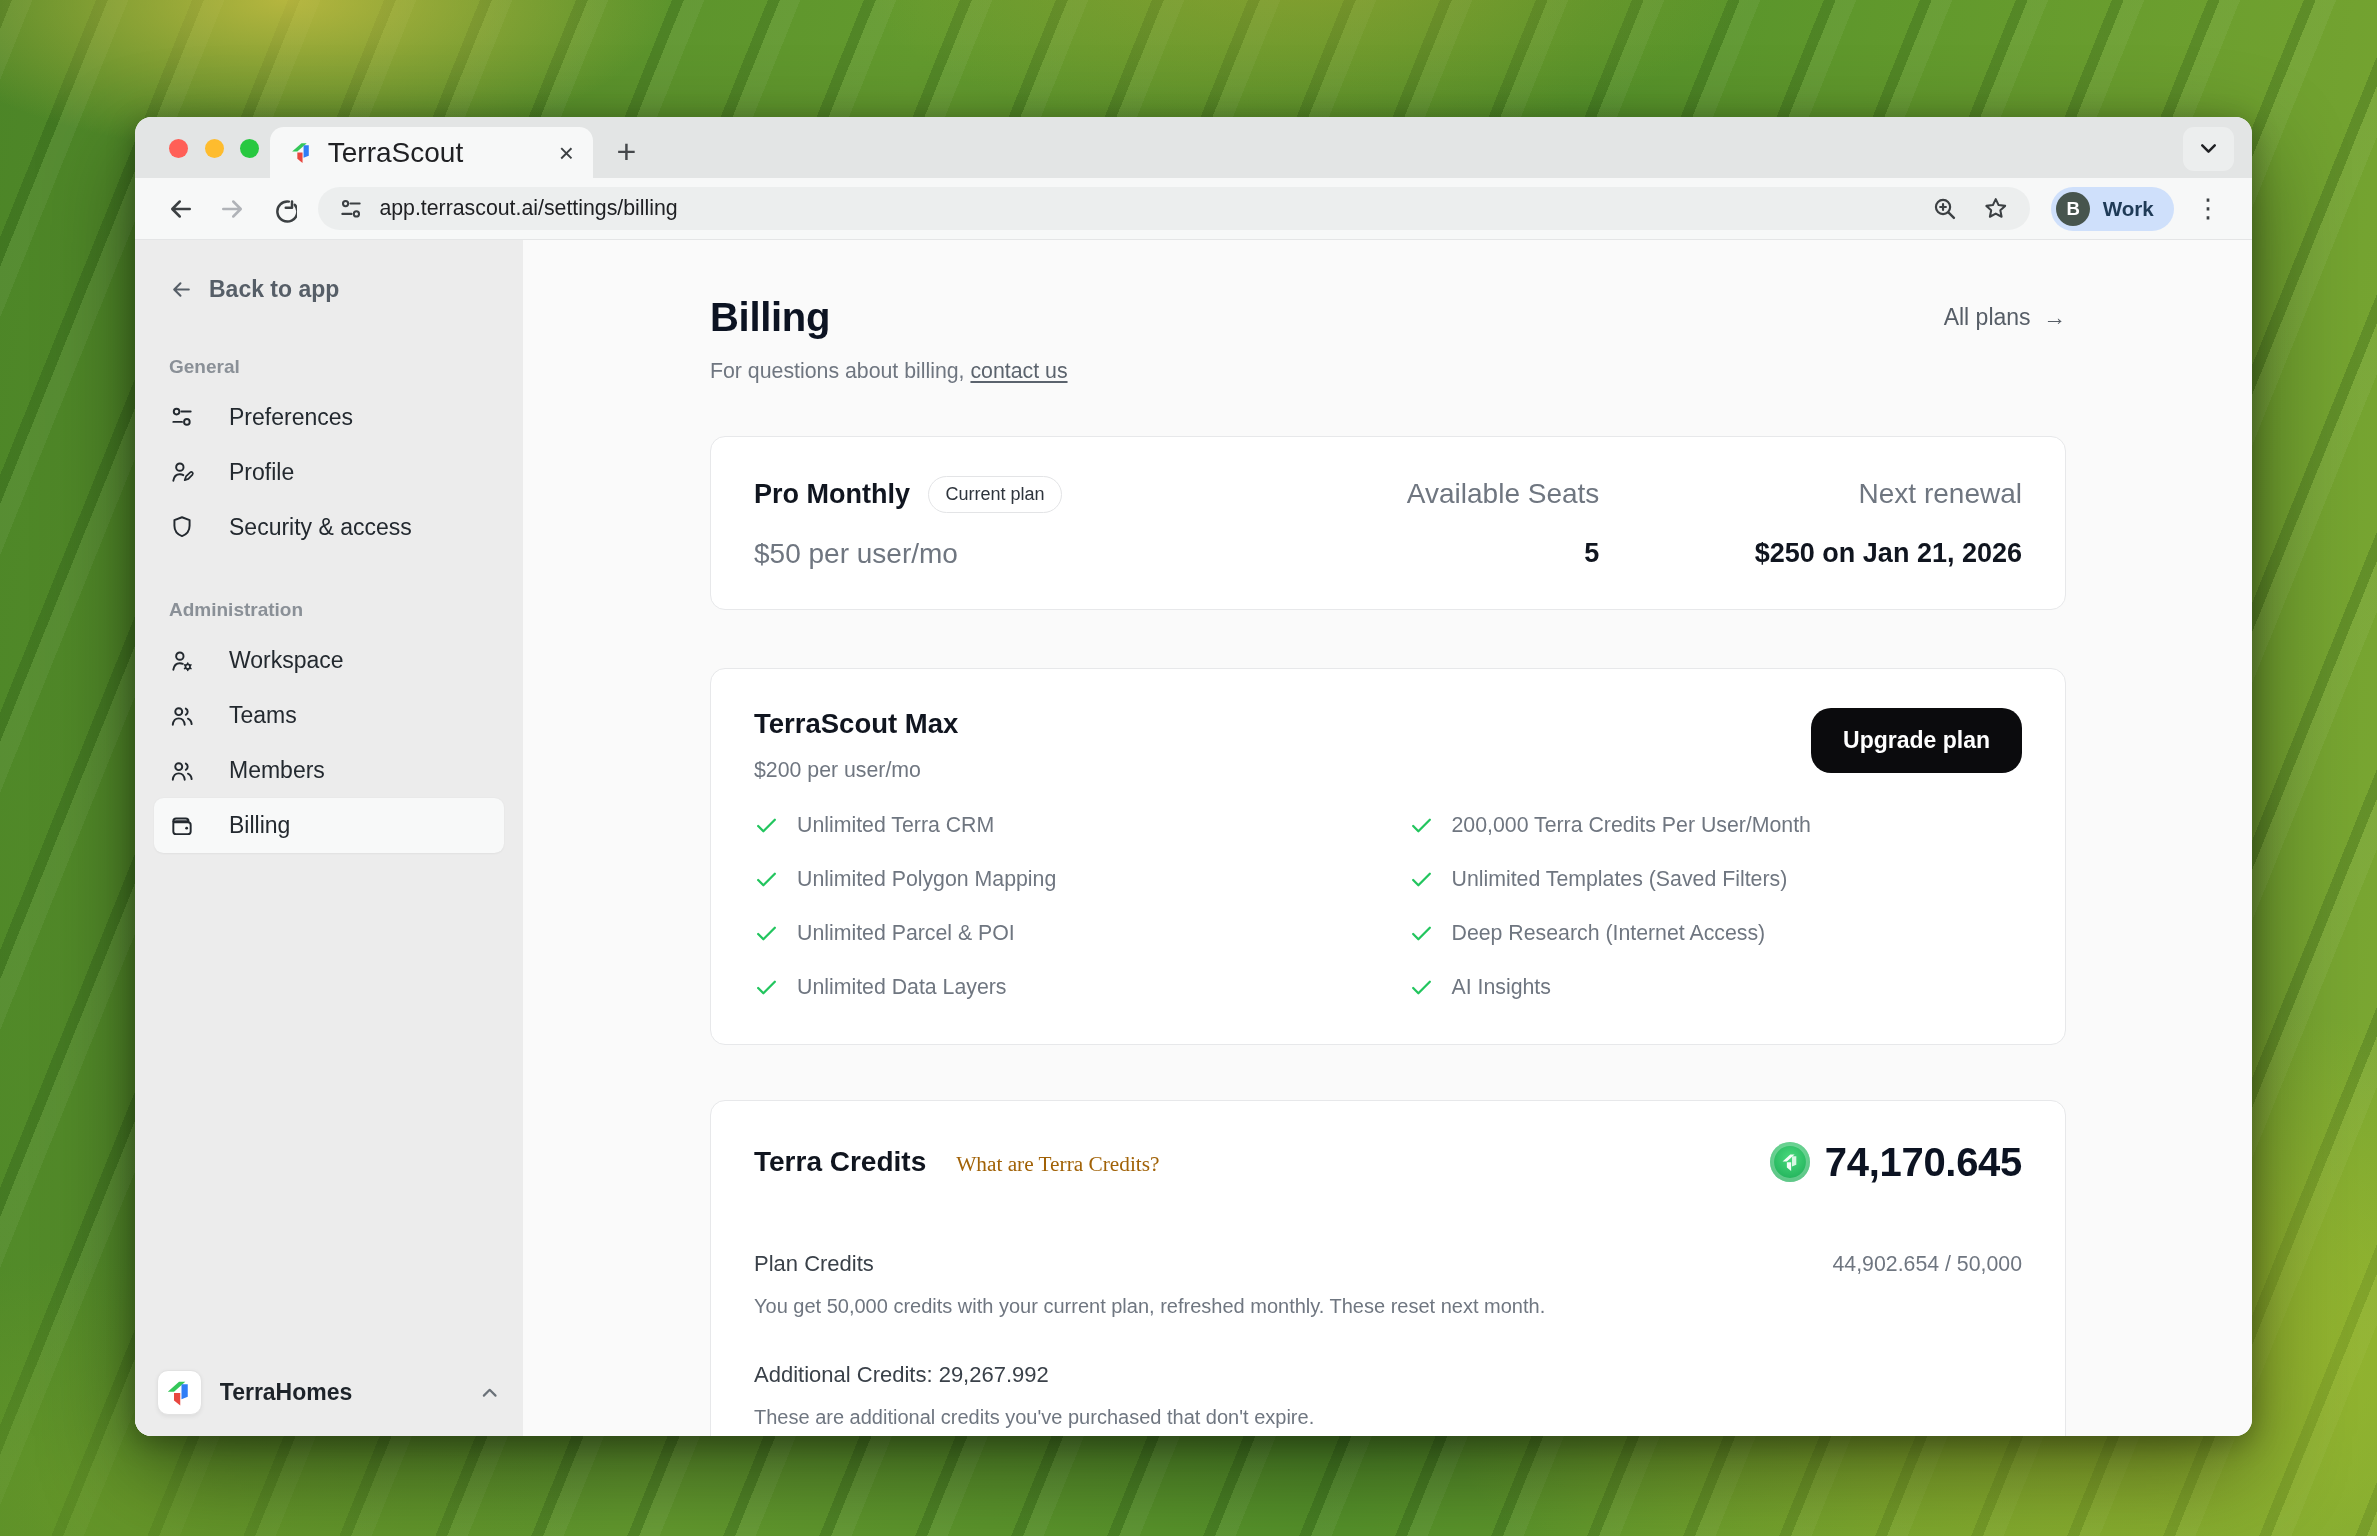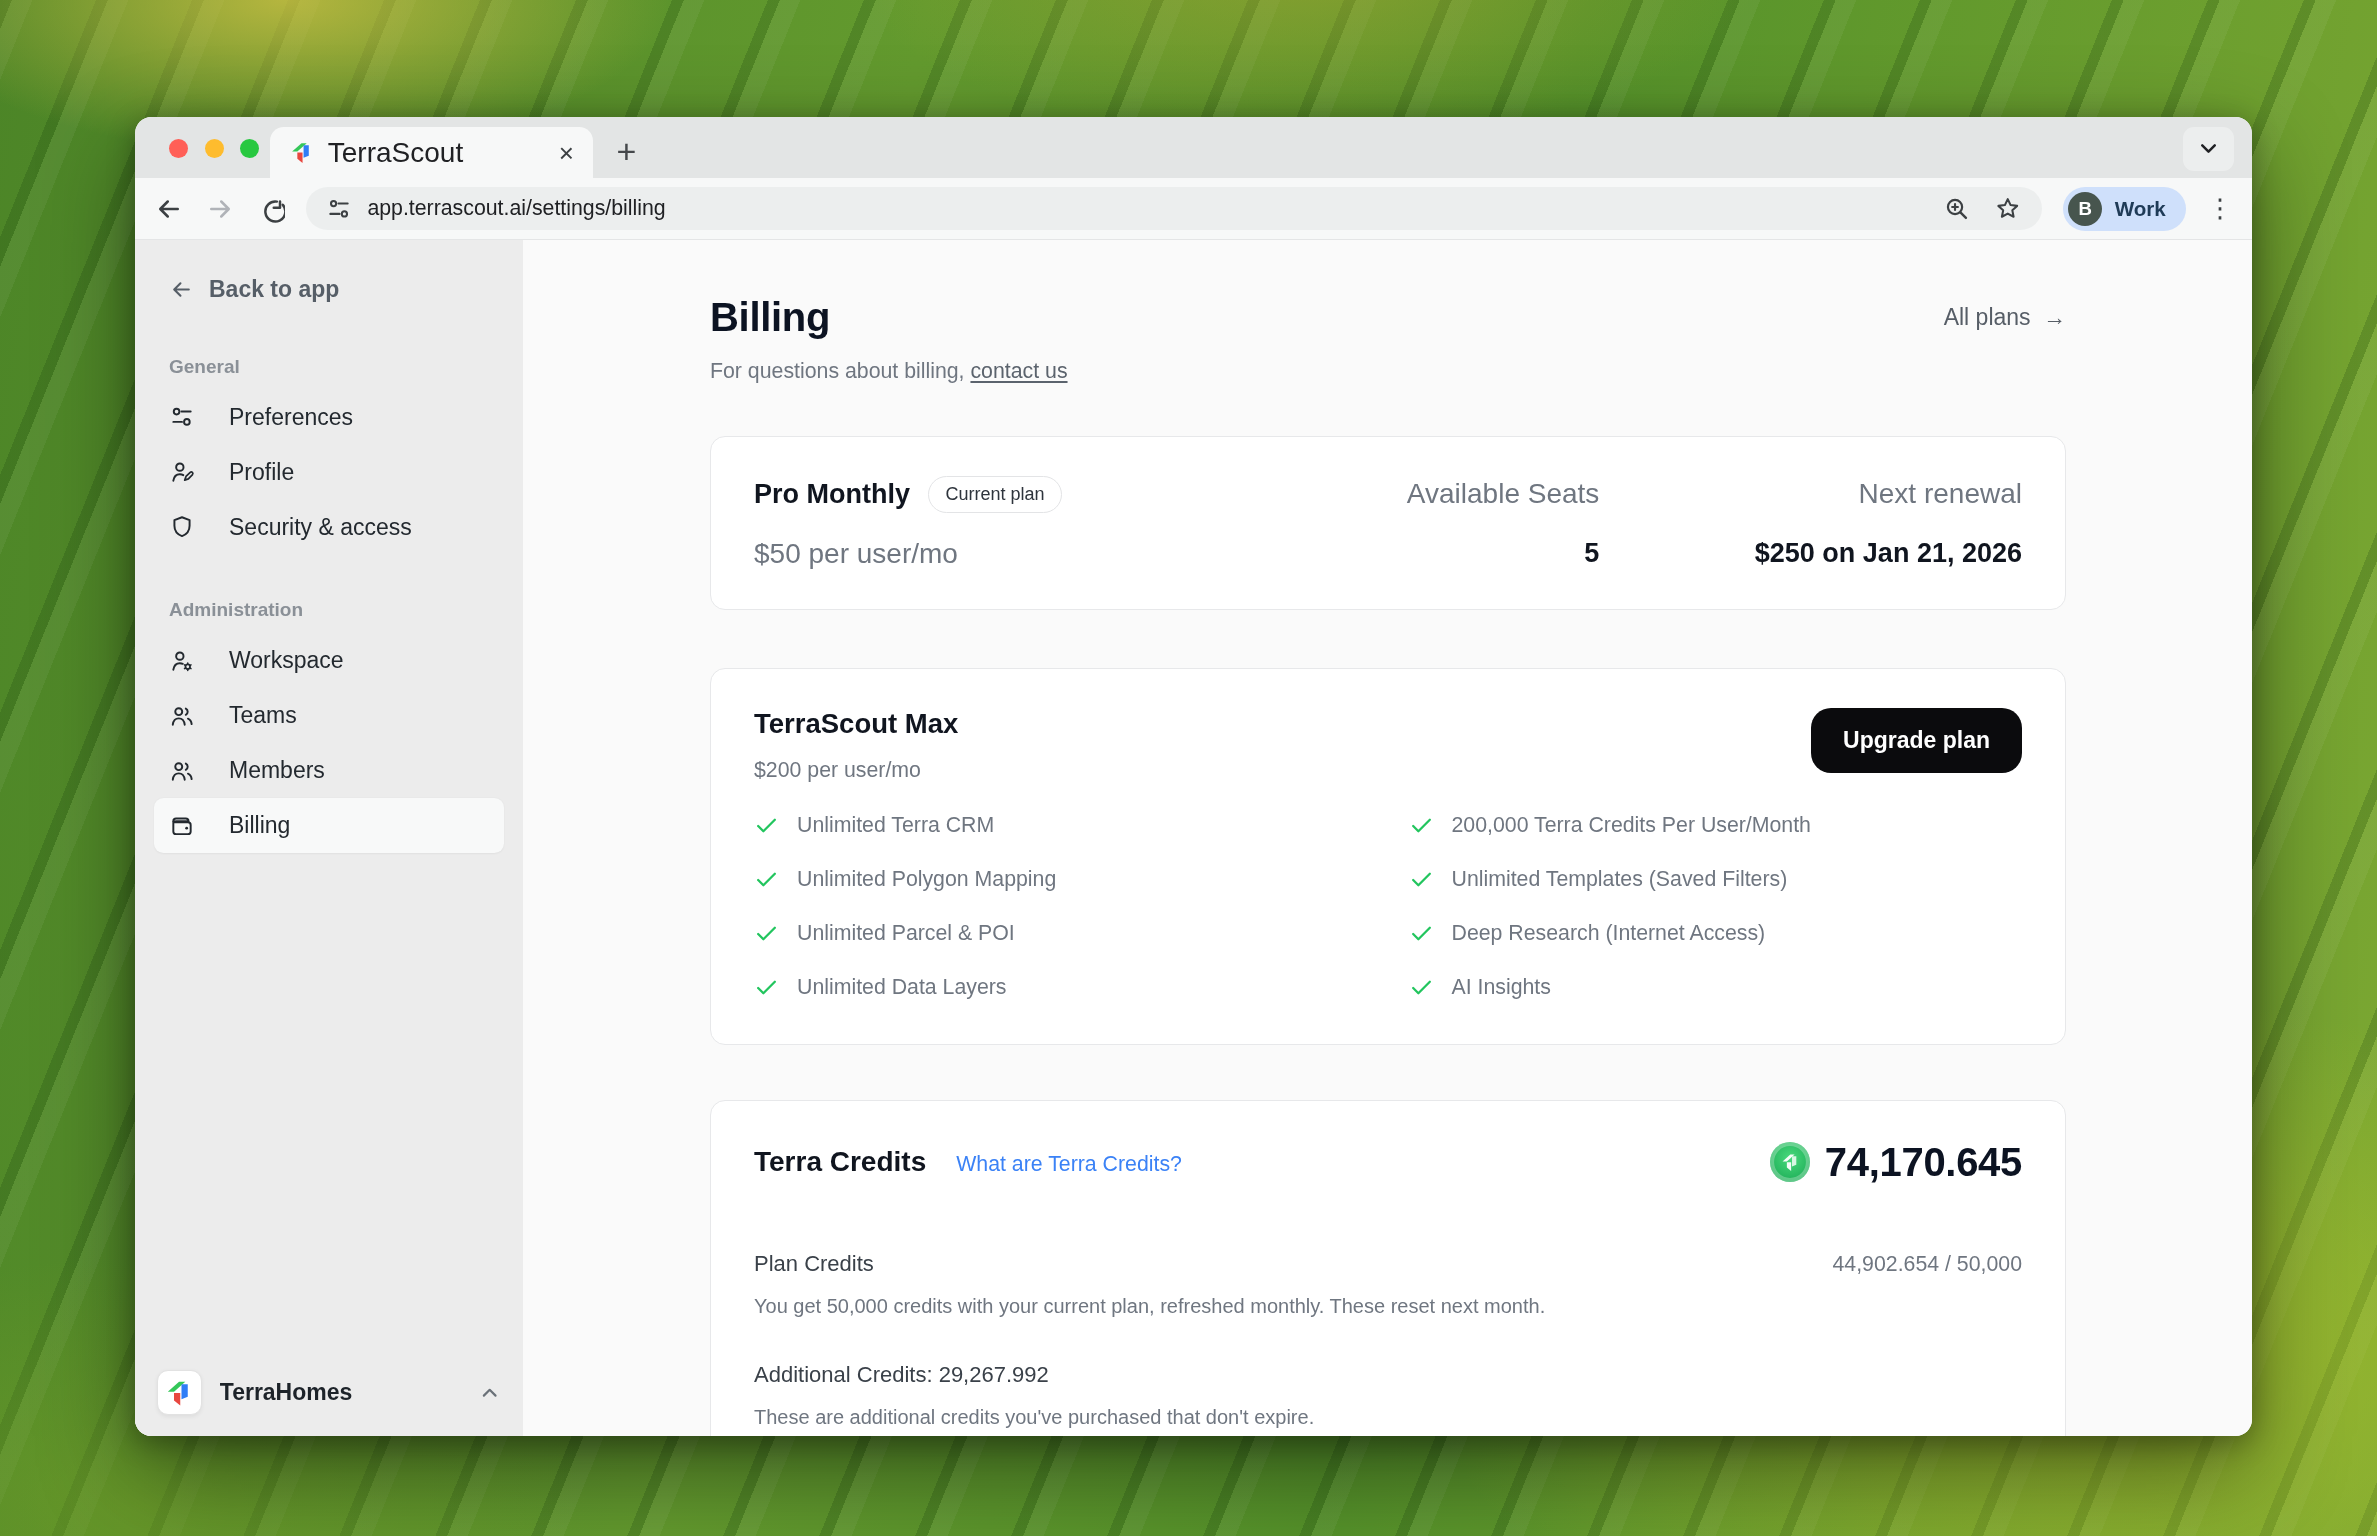--- a/index.html
+++ b/index.html
@@ -35,21 +35,21 @@
   }
   .tab-title { font-size:28px; color:#202124; flex:1; white-space:nowrap; overflow:hidden; }
   .tab-close { font-size:26px; color:#3c4043; line-height:1; cursor:default; }
   .newtab { font-size:34px; color:#45484b; font-weight:300; margin:0 0 9.6px 23.4px; line-height:1; }
   .strip-chevron {
     position:absolute; right:18px; top:9.6px; width:51px; height:44px; border-radius:11px;
     background:#eceeee; display:flex; align-items:center; justify-content:center;
   }
 
   
-  .toolbar { height:62px; background:#f7f8f8; display:flex; align-items:center; padding:0 19px; gap:20.6px; flex-shrink:0; border-bottom:1.4px solid #e4e5e6; }
+  .toolbar { height:62px; background:#f7f8f8; display:flex; align-items:center; padding:0 31px; gap:20.6px; flex-shrink:0; border-bottom:1.4px solid #e4e5e6; }
   .nav-ic { width:30px; height:30px; flex-shrink:0; }
   .omnibox {
     flex:1; height:43px; background:#eceeee; border-radius:23.4px; display:flex; align-items:center;
     padding:0 20.6px; gap:15px; min-width:0;
   }
   .url { font-size:21.3px; color:#202124; flex:1; white-space:nowrap; overflow:hidden; }
   .omni-right { display:flex; align-items:center; gap:23.4px; }
   .profile-chip {
     height:44px; border-radius:23.4px; background:#cfe0fb; display:flex; align-items:center;
     gap:12.4px; padding:0 20.6px 0 5.5px; flex-shrink:0;
@@ -102,21 +102,21 @@
   .features { margin-top:30px; display:grid; grid-template-columns:1fr 1fr; row-gap:29px; column-gap:41px; }
   .feature { display:flex; align-items:center; gap:18px; }
   .feature .txt { font-size:21.3px; color:#6f7680; }
   .check { width:25px; height:25px; flex-shrink:0; }
 
   
   .card-credits { margin-top:55px; padding:39px 43px 48px; }
   .credits-head { display:flex; justify-content:space-between; align-items:center; }
   .credits-title-row { display:flex; align-items:baseline; gap:30px; }
   .credits-title { font-size:28px; font-weight:700; color:#10151f; }
-  .credits-link { font-size:21.3px; color:#3b82f6; }
+  .credits-link { font-size:21.3px; color:#a16207;font-family:Liberation Serif, serif; }
   .balance-row { display:flex; align-items:center; gap:15px; }
   .coin { width:40px; height:40px; border-radius:50%; background:radial-gradient(circle at 50% 40%, #49d97c, #23b35c 70%); display:flex; align-items:center; justify-content:center; box-shadow:inset 0 0 0 4.1px rgba(255,255,255,.28); }
   .balance { font-size:40px; font-weight:800; color:#0c1322; letter-spacing:-0.3px; }
   .credits-row { margin-top:66px; display:flex; justify-content:space-between; align-items:baseline; }
   .credits-label { font-size:22px; color:#3a4149; }
   .credits-value { font-size:21.3px; color:#6f7680; }
   .credits-desc { margin-top:18px; font-size:20px; color:#6f7680; }
   .additional-label { margin-top:44px; font-size:22px; color:#3a4149; }
 
   svg { display:block; }

